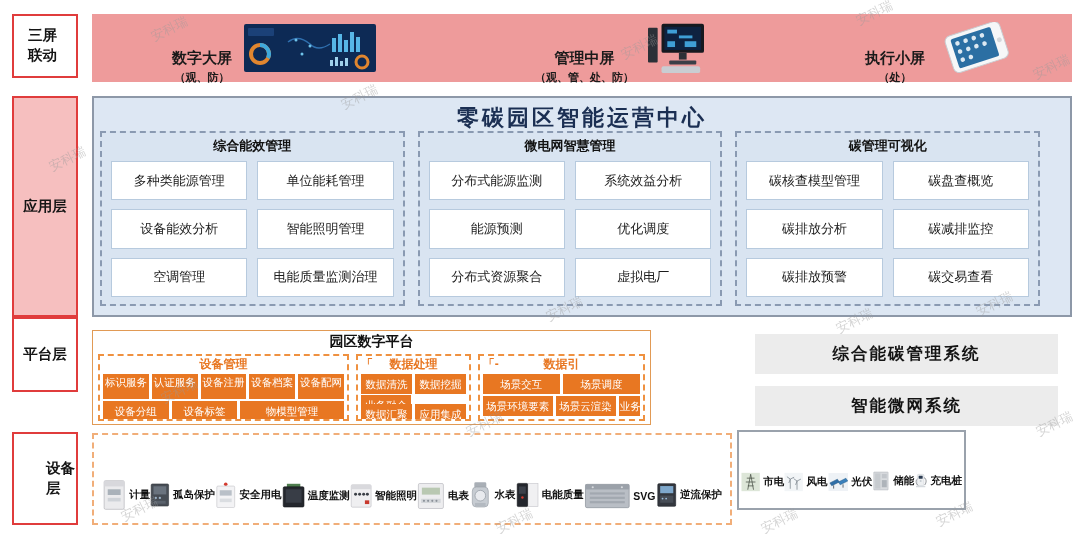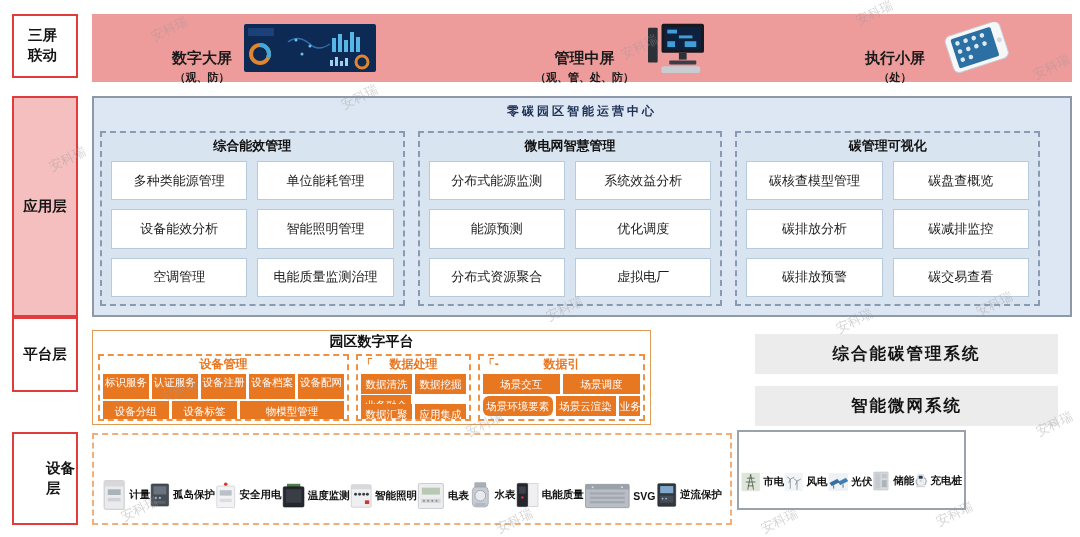--- a/index.html
+++ b/index.html
@@ -25,21 +25,21 @@
       padding:0 55px 0 80px;box-sizing:border-box;z-index:1;}
   .bgroup{display:flex;align-items:center;gap:12px;}
   .btext{text-align:center;color:#1a1a1a;}
   .bname{font-weight:700;font-size:15px;margin-top:37px;}
   .bsub{font-weight:700;font-size:11px;margin-top:2px;}
 
   
   .applayer{position:absolute;left:92px;top:96px;width:980px;height:221px;background:#dde7f3;
       border:2px solid #8d98a8;box-sizing:border-box;z-index:1;}
   .app-title{text-align:center;font-family:"Liberation Serif","DejaVu Serif",serif;font-weight:700;
-      font-size:12px;color:#1b2f53;letter-spacing:3px;margin-top:5px;}
+      font-size:22px;color:#1b2f53;letter-spacing:3px;margin-top:5px;}
   .app-cols{position:absolute;left:6px;right:30px;top:33px;bottom:9px;display:flex;gap:13px;}
   .app-col{flex:1;border:2px dashed #8a9ab2;background:#d9e4f1;box-sizing:border-box;
       padding:3px 9px 7px;display:flex;flex-direction:column;}
   .col-head{text-align:center;font-weight:700;font-size:13px;color:#111;margin:1px 0 6px;}
   .btn-grid{flex:1;display:grid;grid-template-columns:1fr 1fr;gap:9px 10px;}
   .wbtn{background:#fff;border:1px solid #b7cade;display:flex;align-items:center;justify-content:center;
       font-size:13px;color:#1c1c1c;white-space:nowrap;overflow:hidden;}
 
   
   .plat{position:absolute;left:92px;top:330px;width:559px;height:95px;background:#fff;
@@ -48,21 +48,21 @@
   .plat-secs{position:absolute;left:5px;right:5px;top:23px;bottom:3px;display:flex;gap:7px;}
   .psec{border:2px dashed #ef9140;box-sizing:border-box;position:relative;padding:1px 3px;overflow:hidden;}
   .psec-head{text-align:center;color:#e87722;font-weight:700;font-size:12px;line-height:15px;}
   .bracket{position:absolute;left:3px;top:0;color:#e87722;font-weight:700;font-size:12px;}
   .orow{display:flex;gap:3px;margin-top:2px;}
   .obtn{flex:1;background:#e87722;color:#fff;font-size:10.5px;line-height:1.15;text-align:center;
       padding:4px 1px;box-sizing:border-box;overflow:hidden;white-space:nowrap;}
   .wrap .obtn{white-space:normal;height:25px;padding:2px 1px;}
   .clip-row{height:9px;overflow:hidden;margin-top:1px;display:flex;}
   .clip-row .obtn{flex:0 0 48%;}
-  .grow16{flex:1.6;} .grow14{flex:1.4;border-radius:6px;} .grow12{flex:1.2;} .shrink04{flex:0.4;}
+  .grow16{flex:1.6;} .grow14{flex:1.4;} .grow12{flex:1.2;} .shrink04{flex:0.4;}
 
   .sysbox{position:absolute;left:755px;width:303px;height:40px;background:#ececec;display:flex;
       align-items:center;justify-content:center;font-family:Liberation Mono, monospace;
       font-weight:700;font-size:16.5px;color:#141414;letter-spacing:2px;z-index:1;}
   #sys1{top:334px;}
   #sys2{top:386px;}
 
   
   .devbox{position:absolute;left:92px;top:433px;width:640px;height:92px;border:2px dashed #f1ae79;
       box-sizing:border-box;background:#fff;display:flex;align-items:flex-end;

